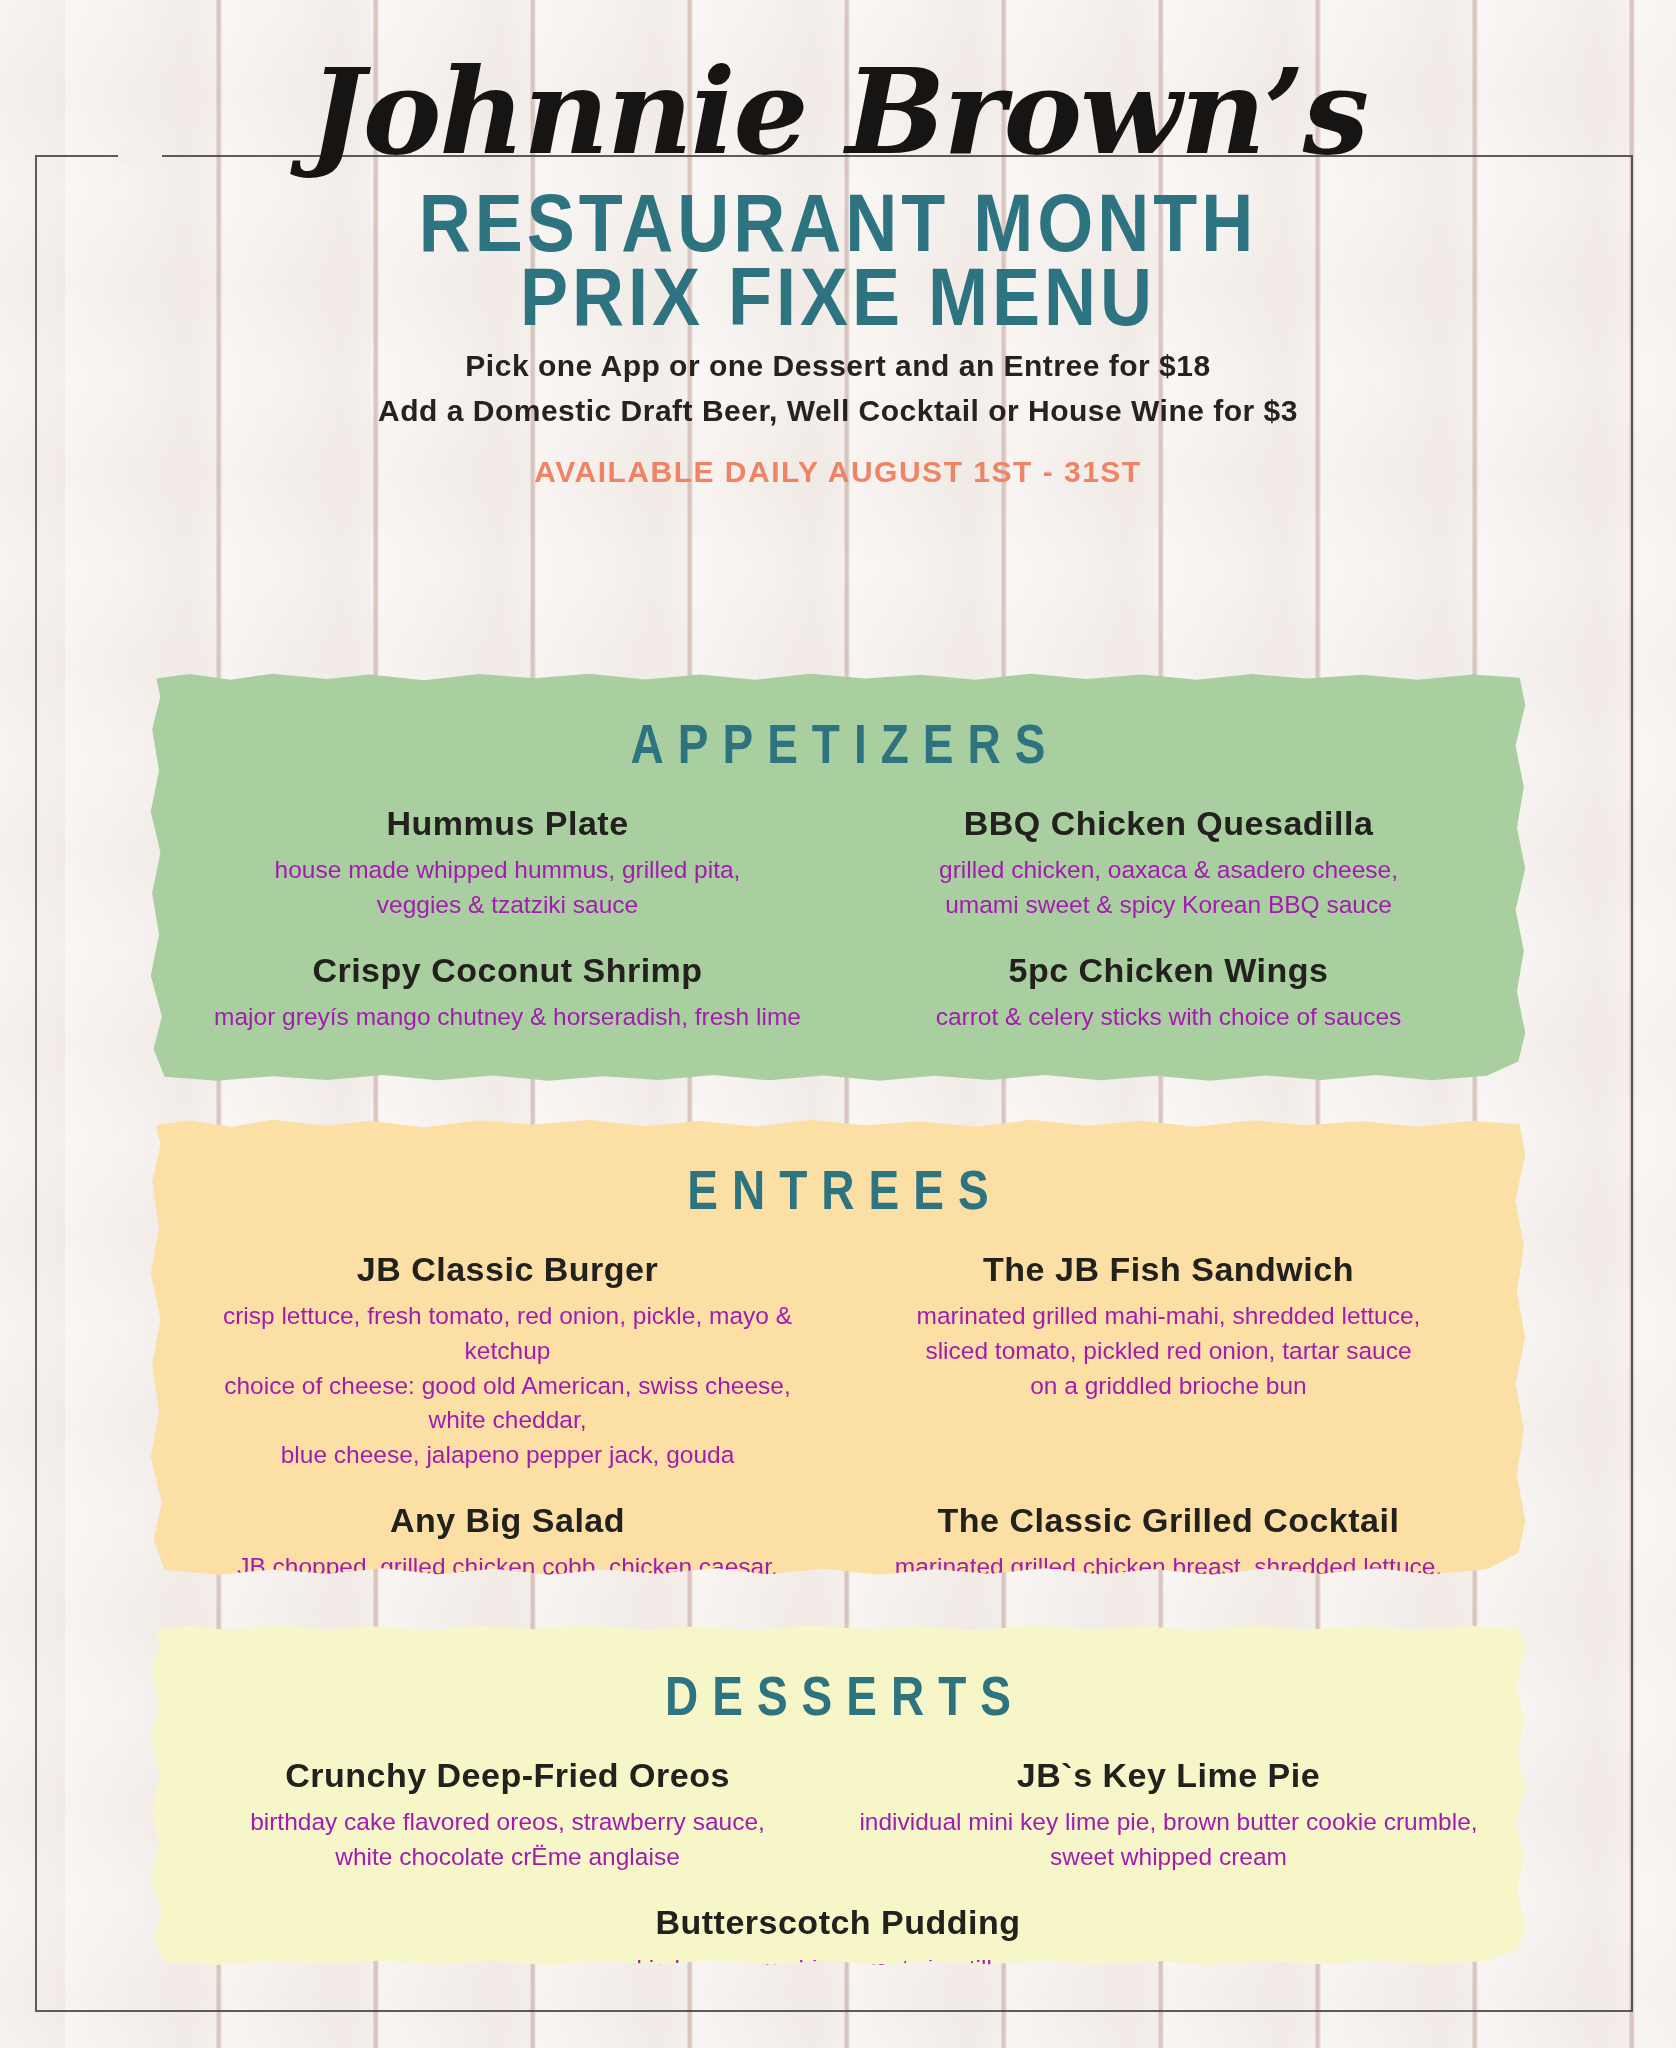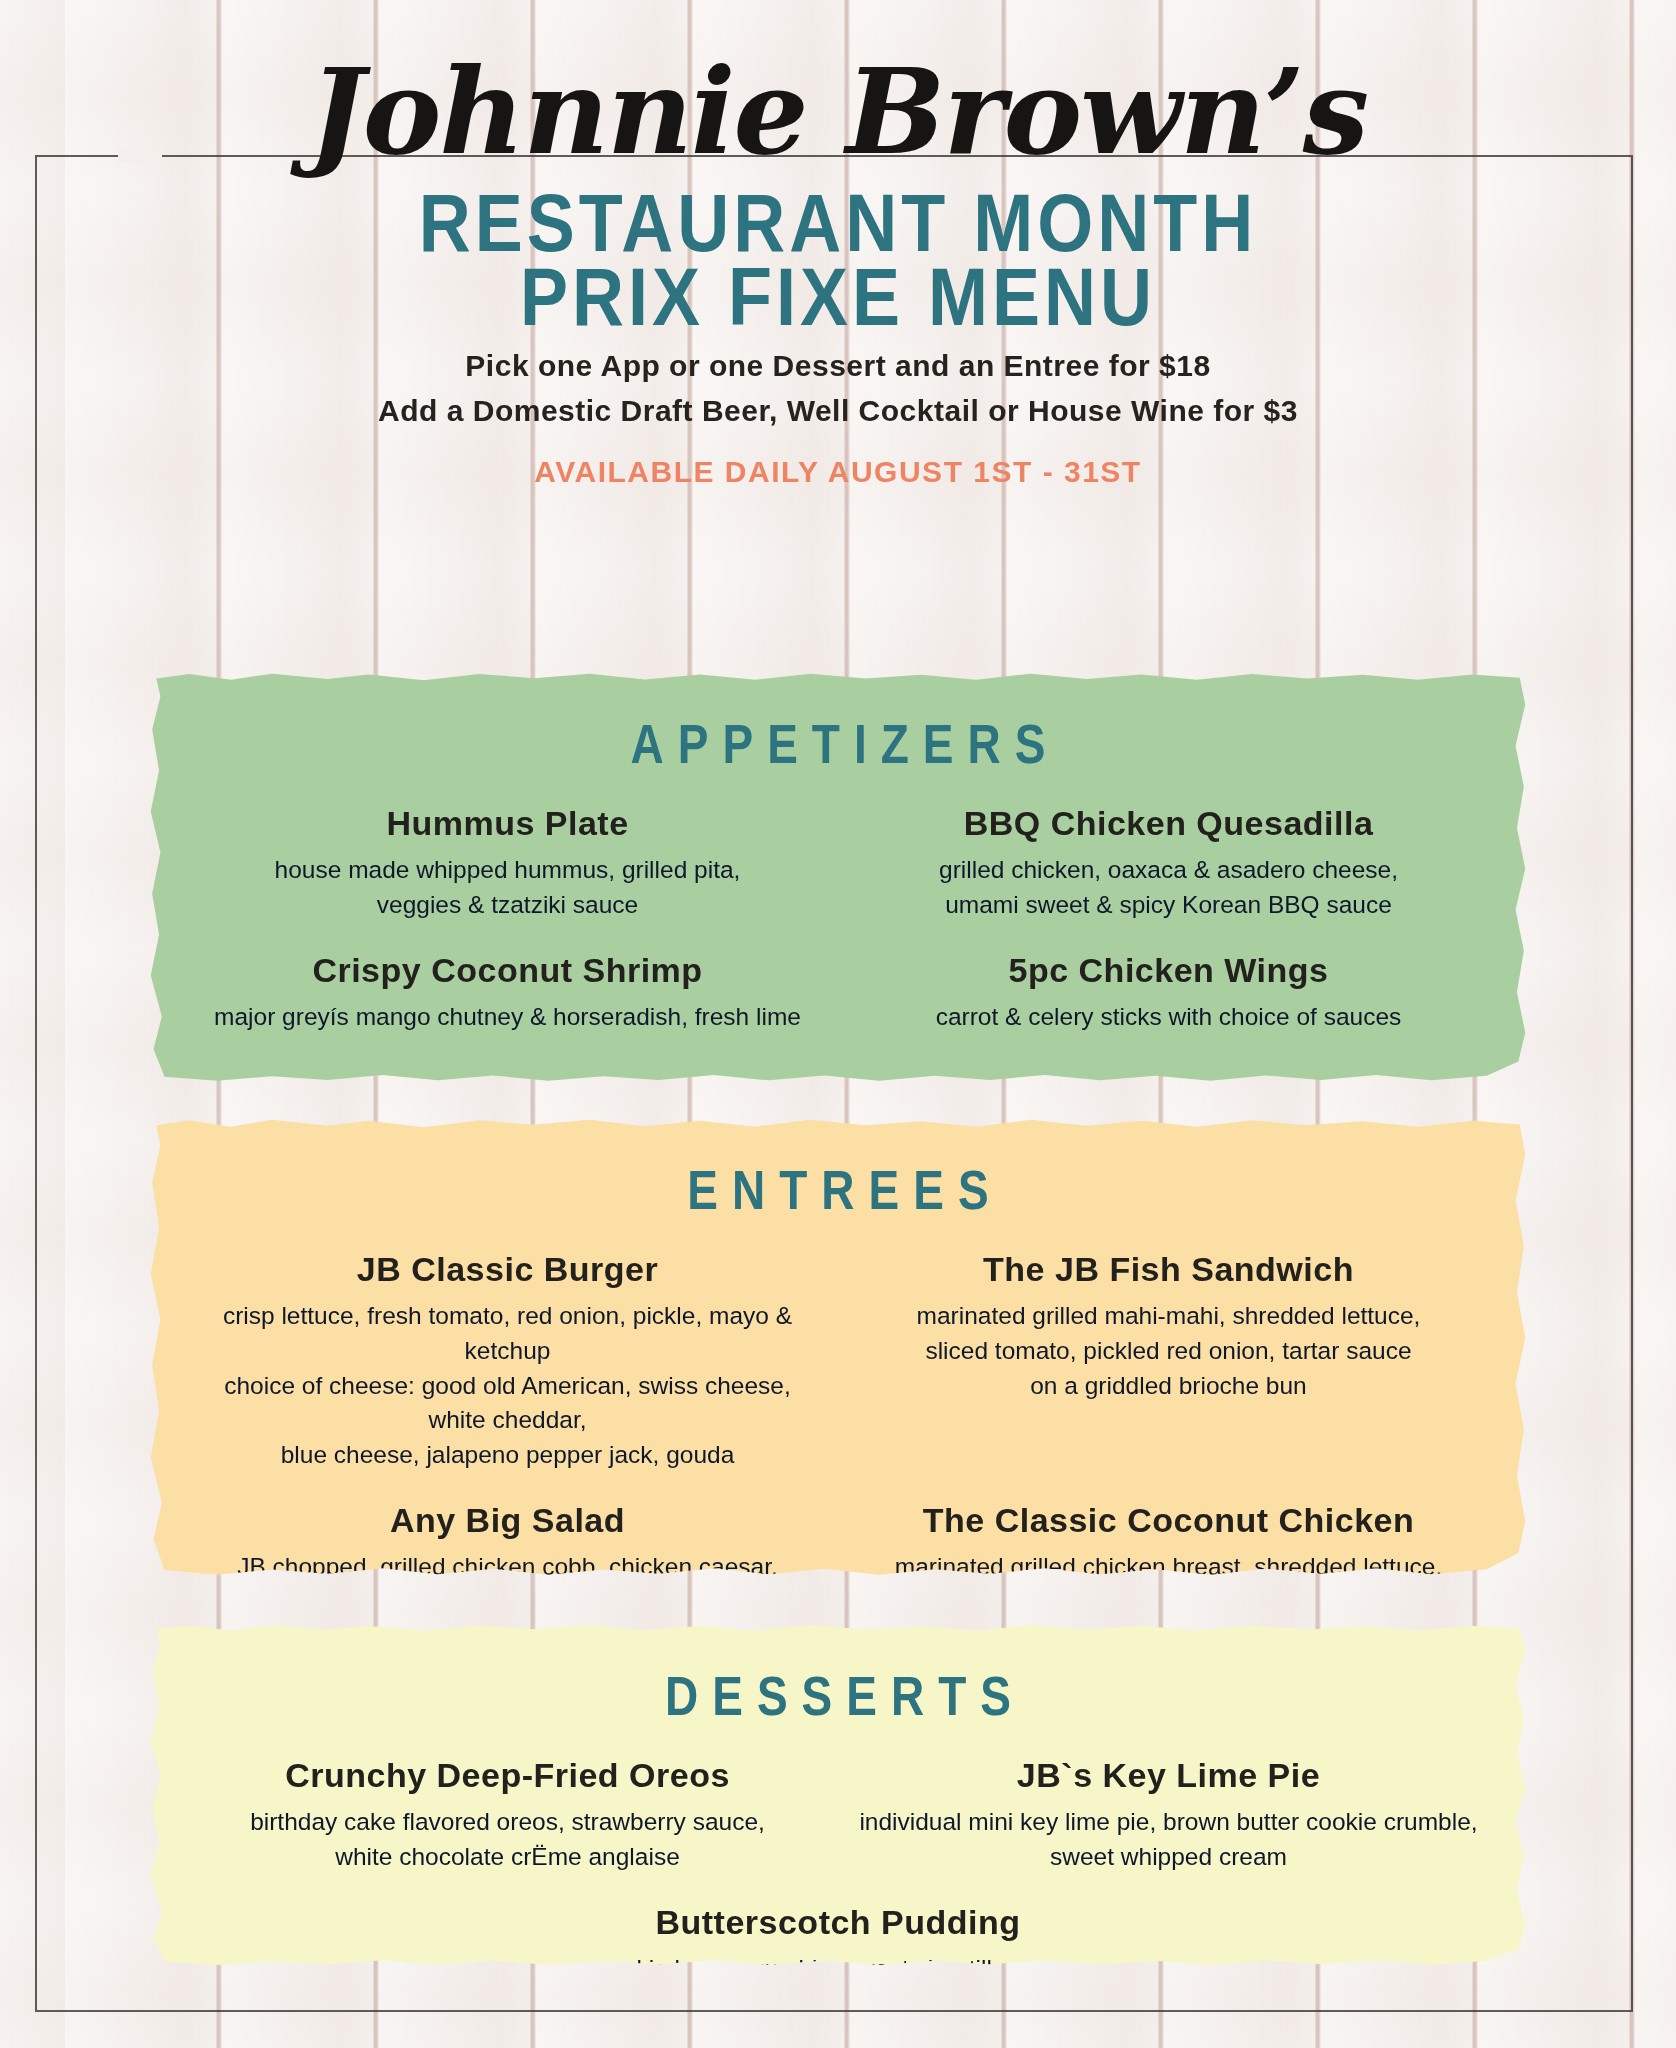--- a/index.html
+++ b/index.html
@@ -95,21 +95,21 @@
     display:grid;grid-template-columns:1fr 1fr;
     column-gap:34px;row-gap:28px;
   }
   .item-title{
     font-size:34px;font-weight:bold;
     color:#23211d;margin-bottom:10px;
     letter-spacing:0.5px;
   }
   .item-desc{
     font-size:24.5px;line-height:1.42;
-    color:#0f172a;
+    color:#a21caf;
     white-space:pre-line;
   }
   .item.full{grid-column:1 / -1;}
 </style>
 </head>
 <body>
 
 <div class="page">
   <div class="frame"></div>
   <div class="frame-gap"></div>
@@ -163,21 +163,21 @@
         <div class="item-desc">marinated grilled mahi-mahi, shredded lettuce,
 sliced tomato, pickled red onion, tartar sauce
 on a griddled brioche bun</div>
       </div>
       <div class="item">
         <div class="item-title">Any Big Salad</div>
         <div class="item-desc">JB chopped, grilled chicken cobb, chicken caesar,
 apple quinoa, the big greek, chinese chicken</div>
       </div>
       <div class="item">
-        <div class="item-title">The Classic Coconut Chicken</div>
+        <div class="item-title">The Classic Grilled Cocktail</div>
         <div class="item-desc">marinated grilled chicken breast, shredded lettuce,
 sliced tomato &amp; mayo</div>
       </div>
     </div>
   </section>
 
   <section class="block desserts">
     <h2 class="section-header">DESSERTS</h2>
     <div class="grid">
       <div class="item">

